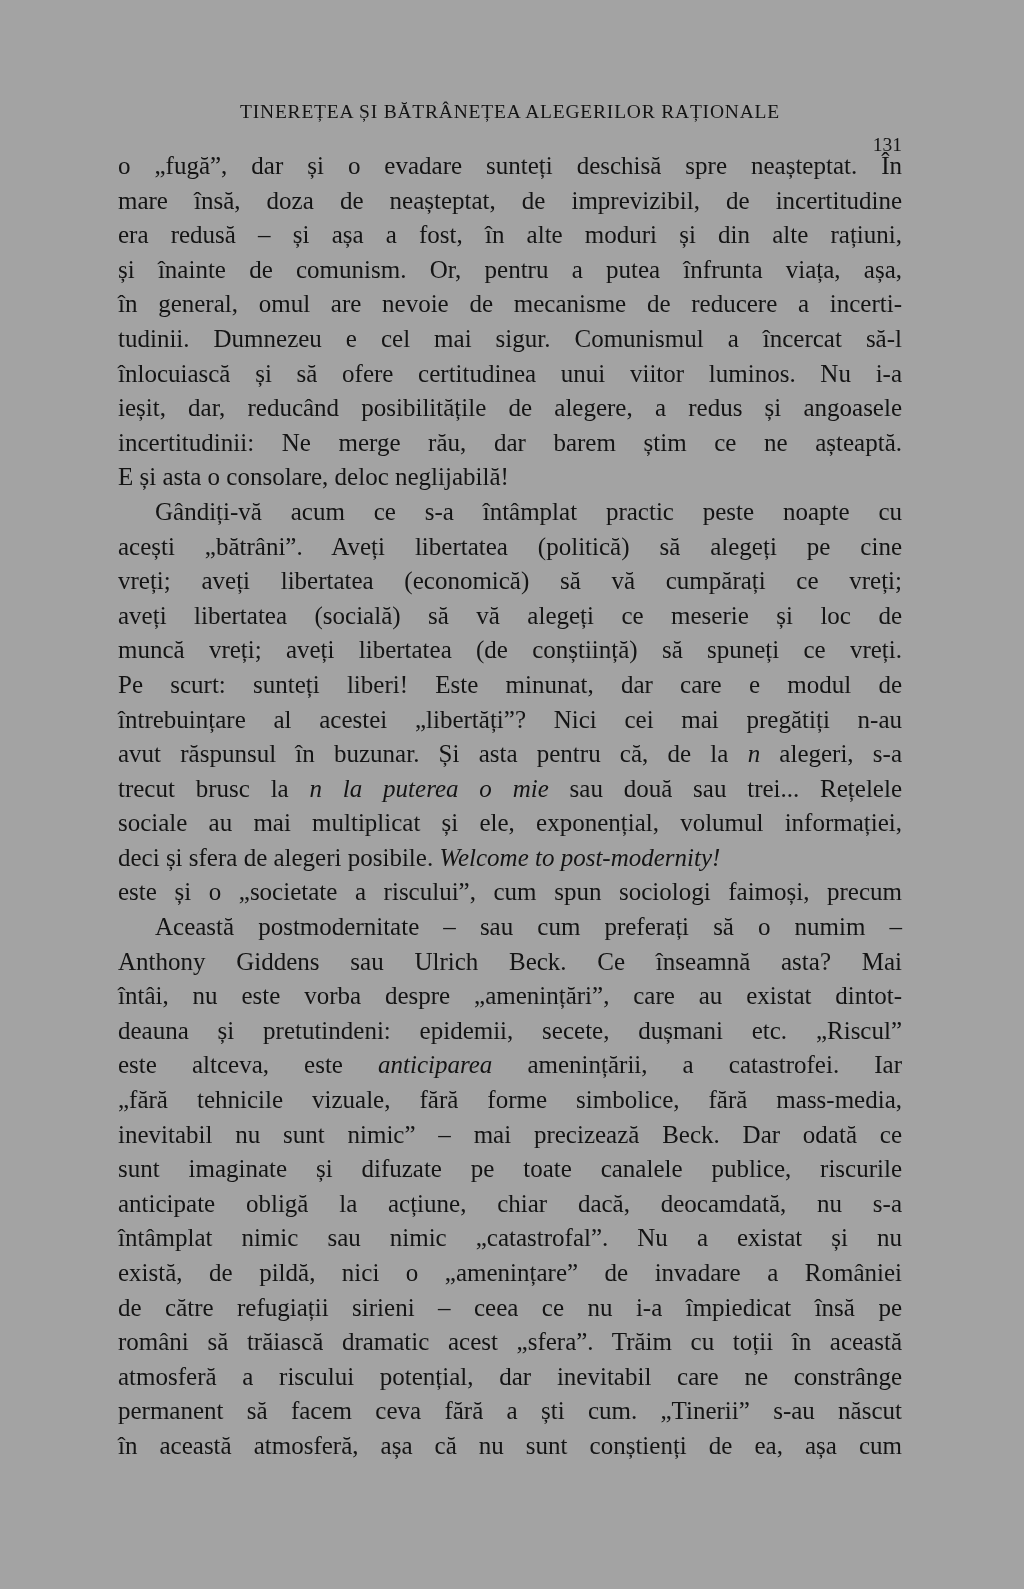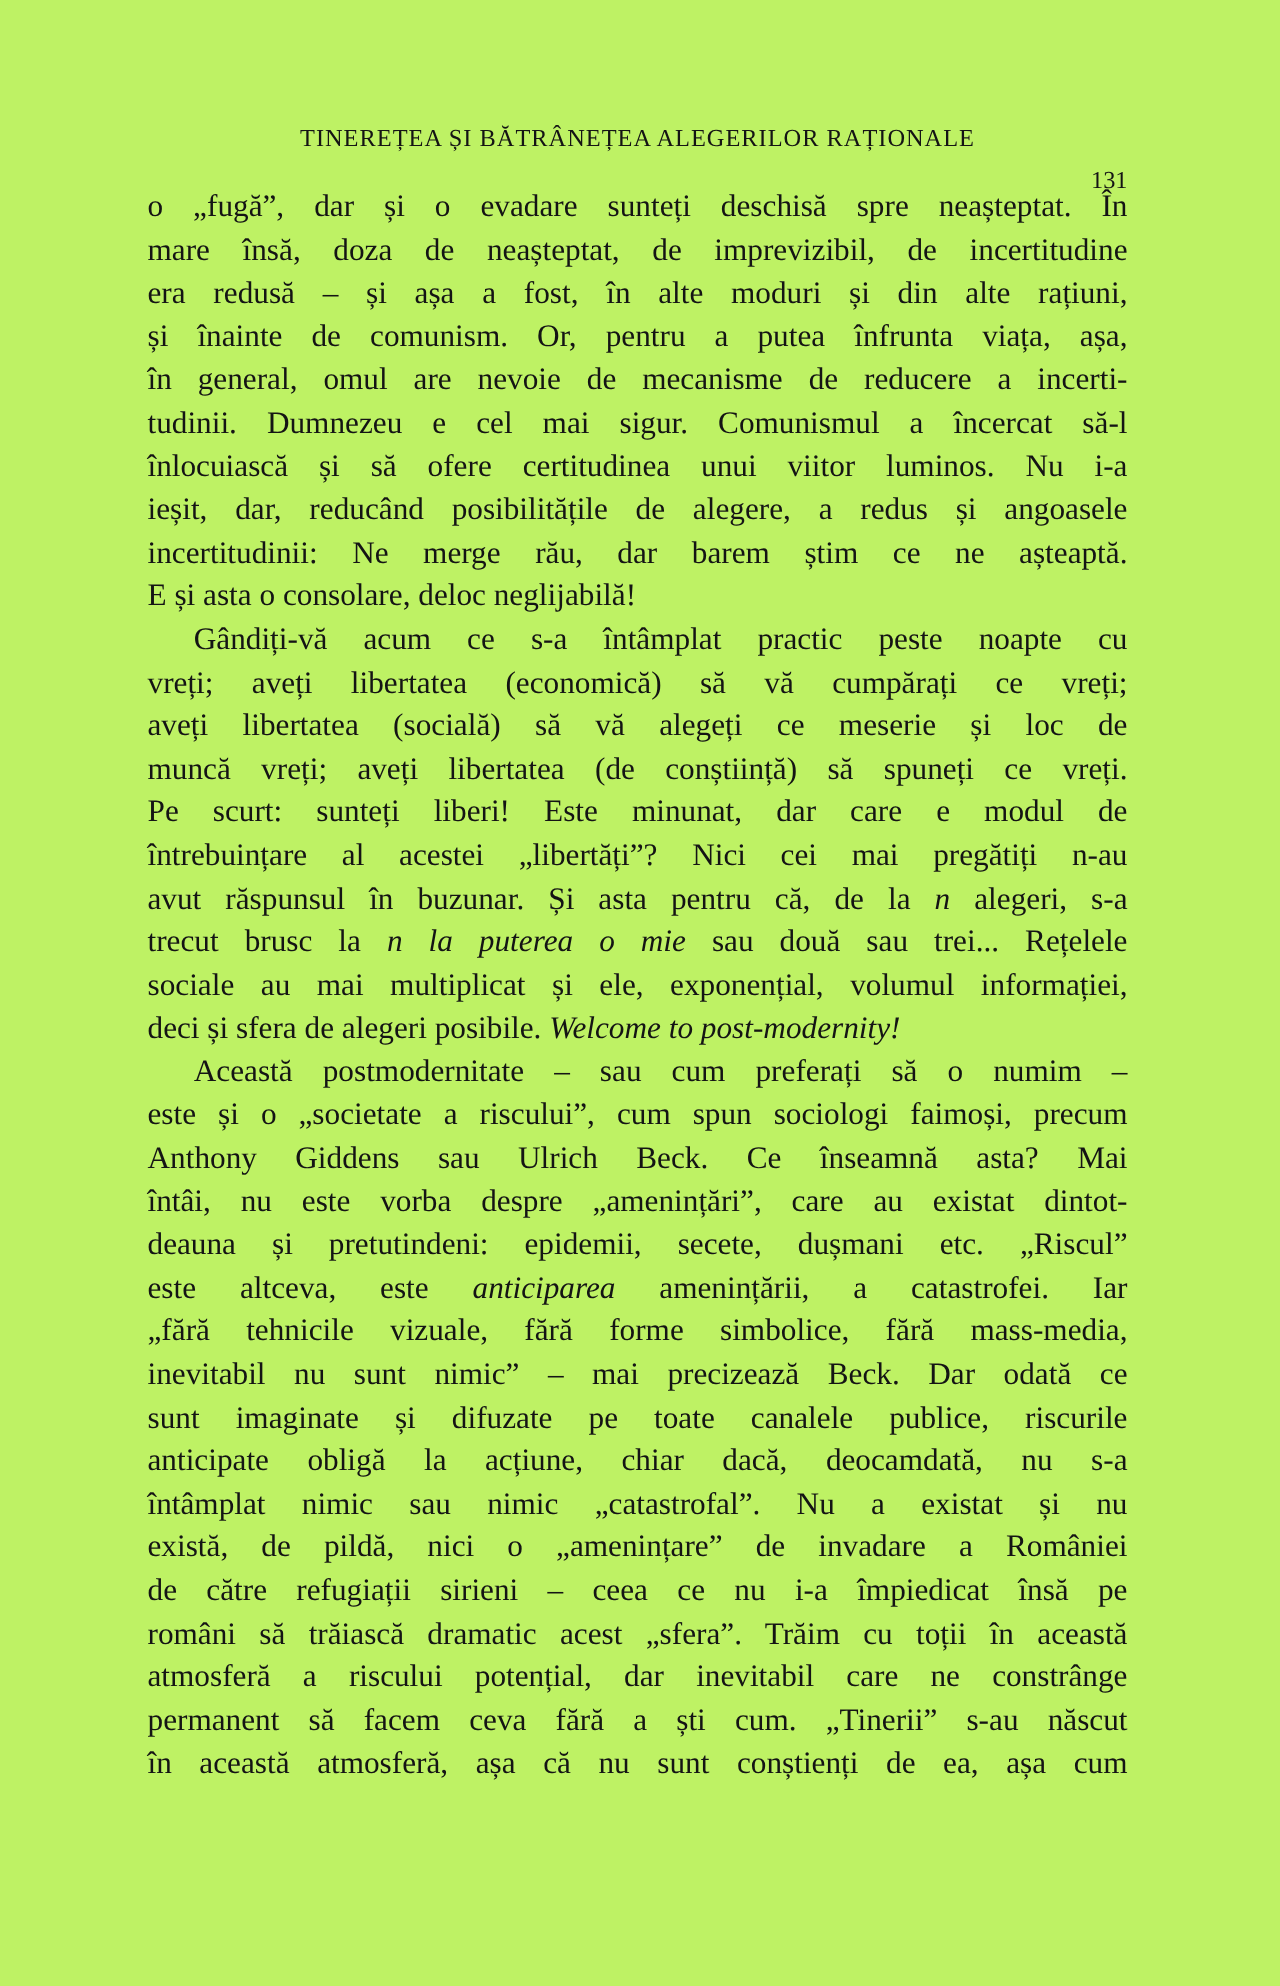--- a/index.html
+++ b/index.html
@@ -8,21 +8,21 @@
     width: 1024px;
     height: 1589px;
     position: relative;
     font-family: "Liberation Serif", "DejaVu Serif", serif;
     color: #141414;
     overflow: hidden;
   }
   .page {
     position: absolute;
     inset: 0;
-    background: #bef264;
+    background: #a3a3a3;
   }
   .header {
     position: absolute;
     left: 118px;
     top: 101px;
     width: 784px;
     height: 28px;
     font-size: 19.5px;
     letter-spacing: 0.8px;
     text-align: center;
@@ -74,33 +74,34 @@
         <div class="line j"><span>și înainte de comunism. Or, pentru a putea înfrunta viața, așa,</span></div>
         <div class="line j"><span>în general, omul are nevoie de mecanisme de reducere a incerti-</span></div>
         <div class="line j"><span>tudinii. Dumnezeu e cel mai sigur. Comunismul a încercat să-l</span></div>
         <div class="line j"><span>înlocuiască și să ofere certitudinea unui viitor luminos. Nu i-a</span></div>
         <div class="line j"><span>ieșit, dar, reducând posibilitățile de alegere, a redus și angoasele</span></div>
         <div class="line j"><span>incertitudinii: Ne merge rău, dar barem știm ce ne așteaptă.</span></div>
         <div class="line"><span>E și asta o consolare, deloc neglijabilă!</span></div>
       </div>
       <div class="paragraph">
         <div class="line j indent"><span>Gândiți-vă acum ce s-a întâmplat practic peste noapte cu</span></div>
+        <div class="line j"><span>acești „bătrâni”. Aveți libertatea (politică) să alegeți pe cine</span></div>
         <div class="line j"><span>vreți; aveți libertatea (economică) să vă cumpărați ce vreți;</span></div>
         <div class="line j"><span>aveți libertatea (socială) să vă alegeți ce meserie și loc de</span></div>
         <div class="line j"><span>muncă vreți; aveți libertatea (de conștiință) să spuneți ce vreți.</span></div>
         <div class="line j"><span>Pe scurt: sunteți liberi! Este minunat, dar care e modul de</span></div>
         <div class="line j"><span>întrebuințare al acestei „libertăți”? Nici cei mai pregătiți n-au</span></div>
         <div class="line j"><span>avut răspunsul în buzunar. Și asta pentru că, de la </span><em>n</em><span> alegeri, s-a</span></div>
         <div class="line j"><span>trecut brusc la </span><em>n la puterea o mie</em><span> sau două sau trei... Rețelele</span></div>
         <div class="line j"><span>sociale au mai multiplicat și ele, exponențial, volumul informației,</span></div>
         <div class="line"><span>deci și sfera de alegeri posibile. </span><em>Welcome to post-modernity!</em></div>
       </div>
       <div class="paragraph">
+        <div class="line j"><span>este și o „societate a riscului”, cum spun sociologi faimoși, precum</span></div>
         <div class="line j indent"><span>Această postmodernitate – sau cum preferați să o numim –</span></div>
-        <div class="line j"><span>este și o „societate a riscului”, cum spun sociologi faimoși, precum</span></div>
         <div class="line j"><span>Anthony Giddens sau Ulrich Beck. Ce înseamnă asta? Mai</span></div>
         <div class="line j"><span>întâi, nu este vorba despre „amenințări”, care au existat dintot-</span></div>
         <div class="line j"><span>deauna și pretutindeni: epidemii, secete, dușmani etc. „Riscul”</span></div>
         <div class="line j"><span>este altceva, este </span><em>anticiparea</em><span> amenințării, a catastrofei. Iar</span></div>
         <div class="line j"><span>„fără tehnicile vizuale, fără forme simbolice, fără mass-media,</span></div>
         <div class="line j"><span>inevitabil nu sunt nimic” – mai precizează Beck. Dar odată ce</span></div>
         <div class="line j"><span>sunt imaginate și difuzate pe toate canalele publice, riscurile</span></div>
         <div class="line j"><span>anticipate obligă la acțiune, chiar dacă, deocamdată, nu s-a</span></div>
         <div class="line j"><span>întâmplat nimic sau nimic „catastrofal”. Nu a existat și nu</span></div>
         <div class="line j"><span>există, de pildă, nici o „amenințare” de invadare a României</span></div>

